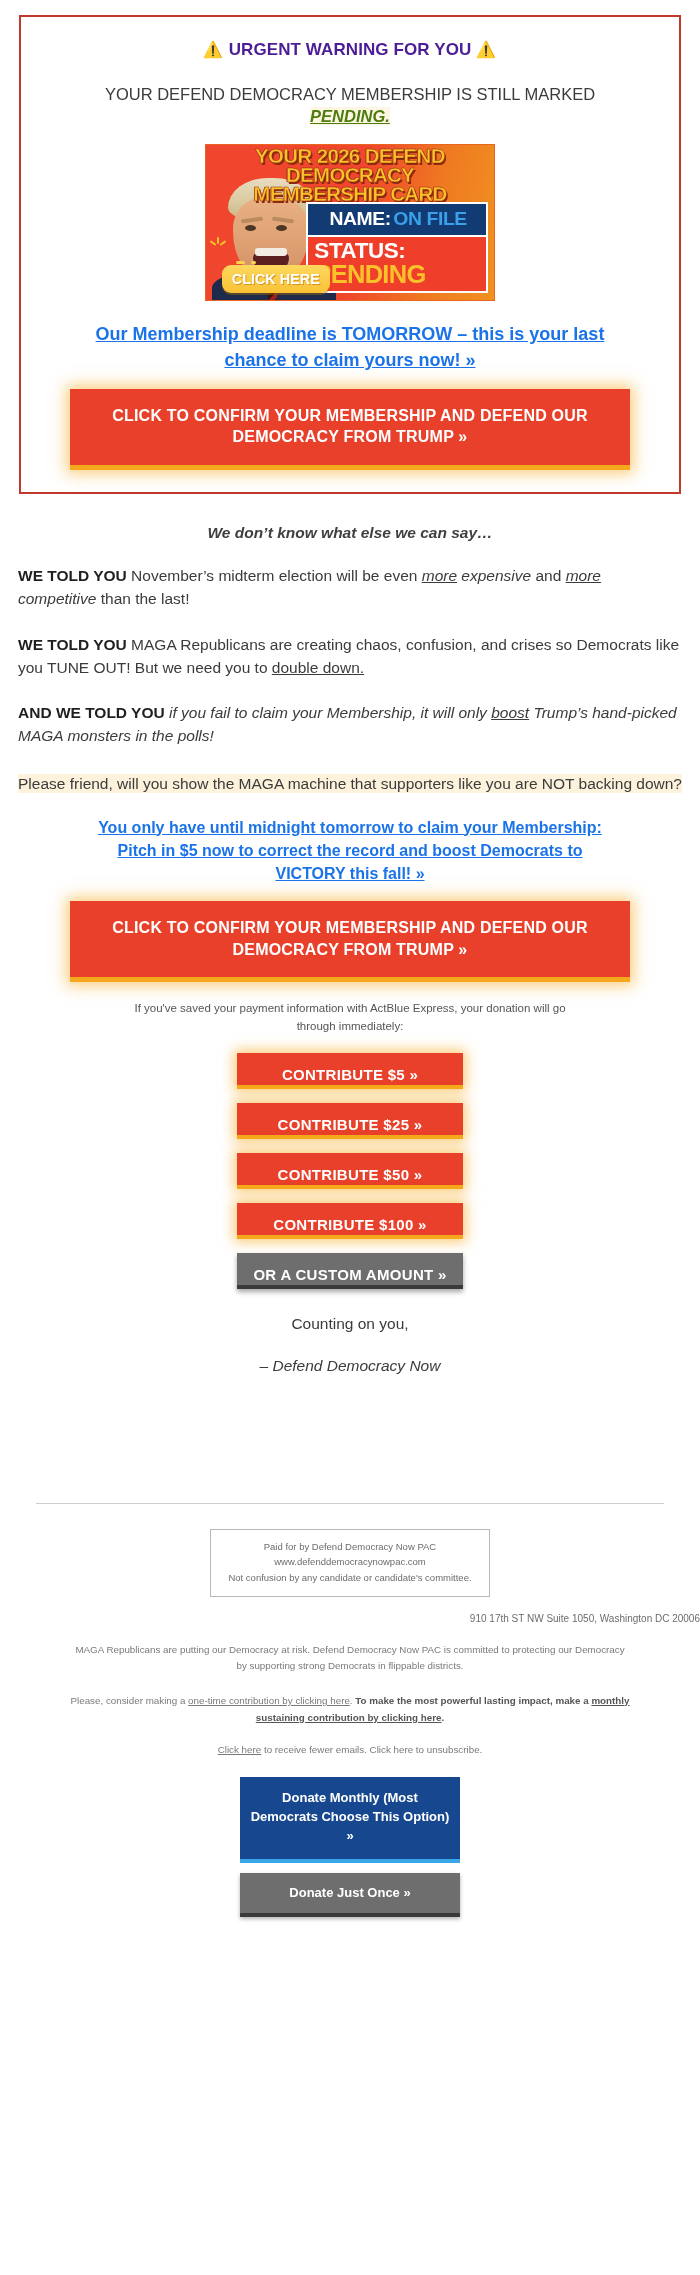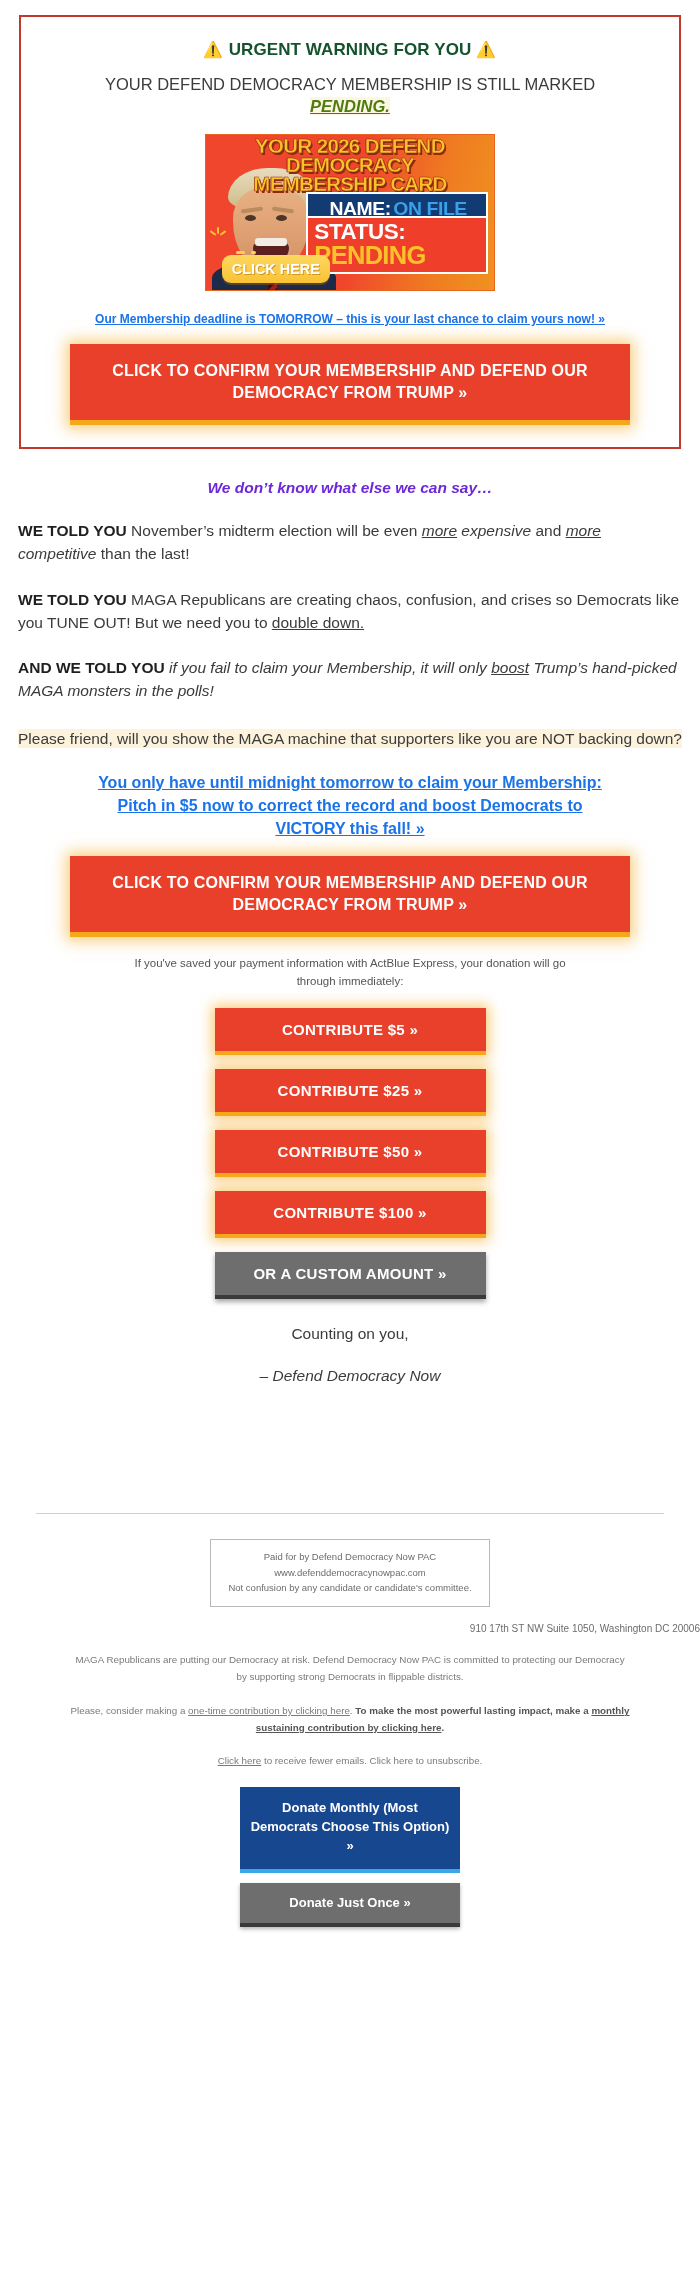--- a/index.html
+++ b/index.html
@@ -16,23 +16,23 @@
   
   .alert-box {
     margin: 15px 19px 0 19px;
     border: 2px solid #c0392b;
     padding: 18px 14px 22px 14px;
     text-align: center;
   }
   .alert-heading {
     font-size: 17px;
     font-weight: bold;
-    color: #14532d;
+    color: #4c1d95;
     letter-spacing: .1px;
-    margin: 4px 0 12px 0;
+    margin: 4px 0 22px 0;
     line-height: 1.3;
   }
   .warn-glyph { font-size: 16px; }
   .alert-sub {
     font-size: 16.5px;
     color: #3b3b3b;
     line-height: 1.35;
     margin: 0 6px;
   }
   .pending-word {
@@ -148,39 +148,39 @@
     background:#123a73; border:2.5px solid #ffffff;
     padding: 4px 6px 5px 8px; z-index:4;
   }
   .name-row .lbl { color:#ffffff; }
   .name-row .val { color:#3aa0e8; }
   .name-row span {
     font-weight:bold; font-size:19px; letter-spacing:-0.4px;
     transform: scaleX(1.02); display:inline-block;
   }
   .status-box {
-    position:absolute; right:6px; top:81px; width:182px;
+    position:absolute; right:6px; top:90px; width:182px;
     background:#ef3f2b; border:2.5px solid #ffffff; z-index:4;
     padding: 2px 6px 4px 8px; text-align:left;
   }
   .status-box .s1 {
     display:block; color:#ffffff; font-weight:bold; font-size:22px;
     letter-spacing:-0.4px; line-height:23px; transform: scaleX(1.02);
   }
   .status-box .s2 {
     display:block; color:#fbc12b; font-weight:bold; font-size:25px;
     letter-spacing:-0.7px; line-height:25px; transform: scaleX(1.02);
   }
 
   
   .blue-link {
     display:block;
     color:#1a73e8;
     font-weight:bold;
-    font-size:12px;
+    font-size:18px;
     line-height:1.45;
     text-decoration:underline;
     text-align:center;
     margin: 20px auto 0 auto;
     max-width: 560px;
     cursor:pointer;
   }
   .blue-link.big { font-size:16px; max-width: 520px; }
 
   .cta-wrap { display:flex; justify-content:center; margin-top: 16px; }
@@ -202,21 +202,21 @@
     font-family: "Liberation Sans", sans-serif;
   }
 
   
   .body-copy { padding: 0 18px; }
   .intro-line {
     text-align:center;
     font-style: italic;
     font-weight: bold;
     font-size: 15.5px;
-    color:#6d28d9;
+    color:#404040;
     margin: 30px 0 0 0;
   }
   .para {
     font-size: 15.5px;
     line-height: 1.5;
     color:#3b3b3b;
     margin: 22px 0 0 0;
   }
   .para b { color:#1f1f1f; }
   .para i { font-style: italic; }
@@ -236,30 +236,30 @@
     color:#555;
     line-height: 1.5;
     margin: 18px auto 0 auto;
     max-width: 440px;
   }
 
   
   .amounts { margin-top: 18px; }
   .amt-row { display:flex; justify-content:center; margin-bottom: 14px; }
   .amt-btn {
-    width: 271px;
+    width: 226px;
     background:#e8402a;
     color:#fff;
     border:none;
     border-bottom: 4px solid #f6a81c;
     box-shadow: 0 0 12px 3px rgba(246,168,28,.6);
     font-weight:bold;
     font-size: 15px;
     letter-spacing:.3px;
-    padding: 13px 0 13px 0;
+    padding: 13px 0 2px 0;
     text-align:center;
     cursor:pointer;
     font-family: "Liberation Sans", sans-serif;
   }
   .amt-btn.custom {
     background:#6e6e6e;
     border-bottom: 4px solid #3a3a3a;
     box-shadow: 0 3px 5px rgba(0,0,0,.35);
   }
 

